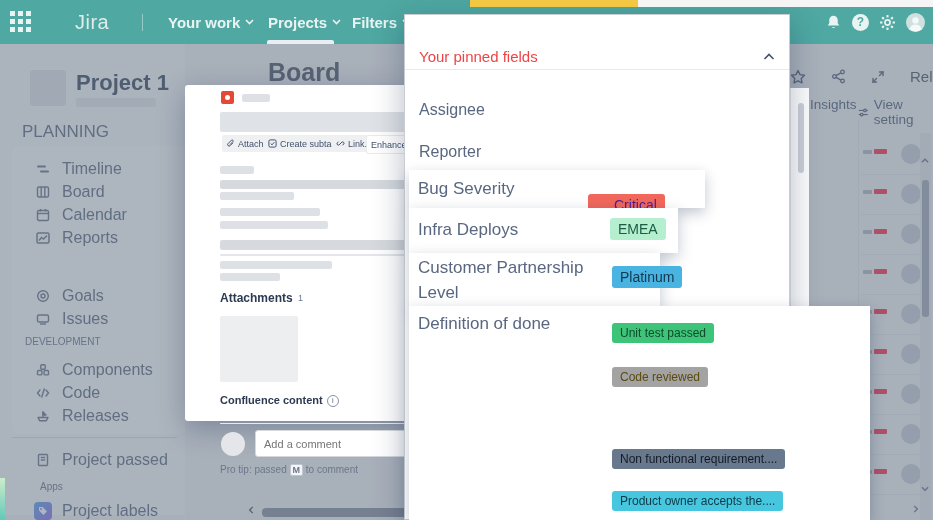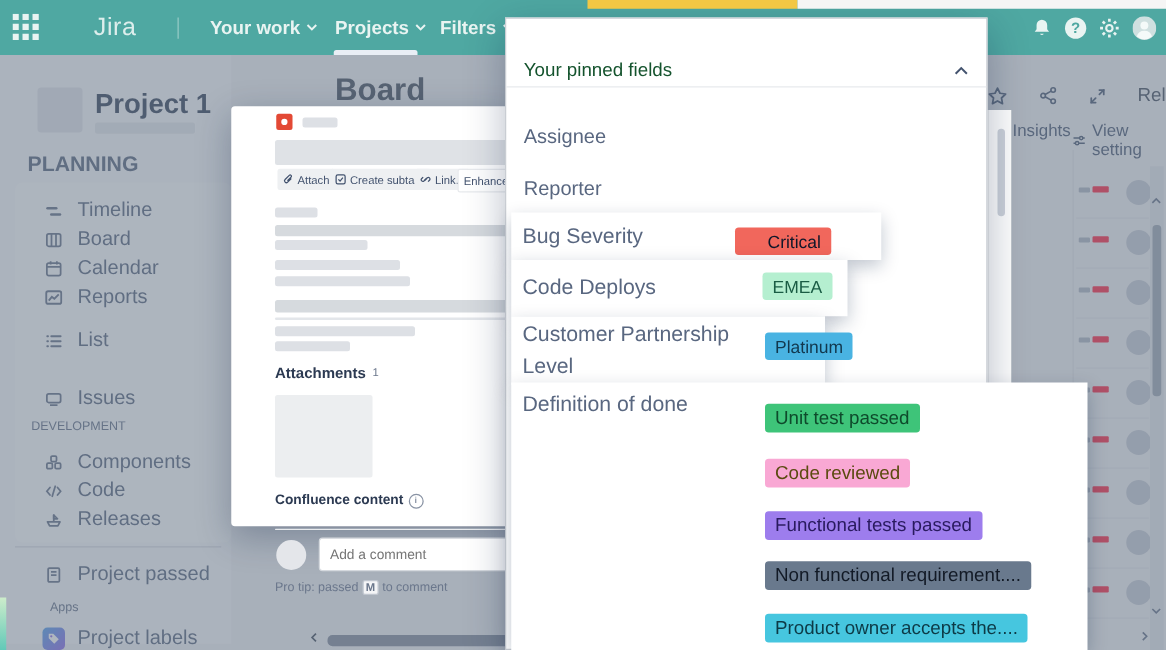--- a/index.html
+++ b/index.html
@@ -76,29 +76,29 @@
        padding:0 2px;font-size:9px;background:#f4f5f7}
 
   
   .det-strip{position:absolute;left:790px;top:88px;width:18px;height:420px;background:#fdfdfd;
              border-left:1px solid #e3e5e8;z-index:8}
   .det-thumb{position:absolute;left:7px;top:15px;width:6px;height:70px;background:#ccd1d9;border-radius:3px}
 
   
   .panel{position:absolute;left:404px;top:14px;width:386px;height:506px;background:#fff;
          border:1px solid #c9cdd3;box-shadow:0 10px 30px rgba(9,30,66,.3);z-index:10;box-sizing:border-box}
-  .panel-title{position:absolute;left:14px;top:33px;font-size:15px;color:#14532d}
+  .panel-title{position:absolute;left:14px;top:33px;font-size:15px;color:#ef4444}
   .panel-chev{position:absolute;right:14px;top:38px;color:#44546f;cursor:pointer}
   .panel-div{position:absolute;left:0;top:54px;width:100%;height:1px;background:#e8eaed}
   .field-row{position:absolute;left:14px;font-size:16px;color:#596780;cursor:pointer}
 
   .fcard{position:absolute;background:#fff;box-shadow:0 5px 14px rgba(9,30,66,.25);z-index:11}
   .fcard .flabel{position:absolute;left:9px;font-size:17px;color:#596780;line-height:25px}
   .tag{position:absolute;font-size:14px;padding:3px 8px;border-radius:3px;white-space:nowrap}
-  .tag-lg{font-size:15px}
+  .tag-lg{font-size:12px}
 
   
   .strip{position:absolute;top:0;height:7px;z-index:30}
   .green-sliver{position:absolute;left:0;top:478px;width:5px;height:42px;z-index:6;
                 background:linear-gradient(#cdeccb,#62c9b8)}
 </style>
 </head>
 <body>
 
 <div class="nav">
@@ -169,21 +169,21 @@
         </svg>
     </span>
   </span>
 </div>
 
 <div class="sidebar">
   <div class="abs" style="left:30px;top:26px;width:36px;height:36px;background:#dfe2e8;border-radius:3px"></div>
   <div class="abs" style="left:76px;top:26px;font-size:22px;font-weight:bold;color:#2c3a52">Project 1</div>
   <div class="abs" style="left:76px;top:54px;width:80px;height:9px;background:#e3e6ea;border-radius:2px"></div>
 
-  <div class="side-head" style="left:22px;top:78px;font-size:17px;font-weight:bold;color:#505f79">PLANNING</div>
+  <div class="side-head" style="left:22px;top:78px;font-size:17px;font-weight:normal;color:#505f79">PLANNING</div>
   <div class="side-group"></div>
 
   <div class="side-item" style="top:113px">
     <span class="ic">
         <svg width="14" height="14" viewBox="0 0 14 14" stroke="currentColor" fill="none" stroke-width="2" stroke-linecap="round">
           <line x1="2" y1="4.5" x2="9" y2="4.5"></line>
           <line x1="5" y1="9.5" x2="12" y2="9.5"></line>
         </svg>
       </span>
     <span>Timeline</span>
@@ -212,32 +212,28 @@
   <div class="side-item" style="top:182px">
     <span class="ic">
         <svg width="14" height="14" viewBox="0 0 14 14" stroke="currentColor" fill="none" stroke-width="1.5">
           <rect x="1" y="2" width="12" height="10" rx="1.5"></rect>
           <polyline points="3,9.5 5.5,6.5 7.5,8 11,4.5"></polyline>
         </svg>
       </span>
     <span>Reports</span>
   </div>
 
-  <div class="side-item" style="top:217px">
-    <span class="ic">
-        <svg width="14" height="14" viewBox="0 0 14 14" stroke="currentColor" fill="none" stroke-width="1.5" stroke-linecap="round">
-          <line x1="5" y1="3" x2="12.5" y2="3"></line>
-          <line x1="5" y1="7" x2="12.5" y2="7"></line>
-          <line x1="5" y1="11" x2="12.5" y2="11"></line>
-          <line x1="1.8" y1="3" x2="2.4" y2="3"></line>
-          <line x1="1.8" y1="7" x2="2.4" y2="7"></line>
-          <line x1="1.8" y1="11" x2="2.4" y2="11"></line>
-        </svg>
-      </span>
-    <span>List</span>
+  <div class="side-item" style="top:240px">
+    <span class="ic">
+        <svg width="14" height="14" viewBox="0 0 14 14" stroke="currentColor" fill="none" stroke-width="1.4">
+          <circle cx="7" cy="7" r="5.3"></circle>
+          <circle cx="7" cy="7" r="2"></circle>
+        </svg>
+      </span>
+    <span>Goals</span>
   </div>
   <div class="side-item" style="top:263px">
     <span class="ic">
         <svg width="14" height="14" viewBox="0 0 14 14" stroke="currentColor" fill="none" stroke-width="1.4">
           <rect x="1.5" y="3" width="11" height="7" rx="1.5"></rect>
           <line x1="4" y1="12" x2="10" y2="12"></line>
         </svg>
       </span>
     <span>Issues</span>
   </div>
@@ -504,36 +500,35 @@
       </svg>
   </span>
   <span class="panel-div"></span>
 
   <span class="field-row" style="top:86px">Assignee</span>
   <span class="field-row" style="top:128px">Reporter</span>
 </div>
 
 <div class="fcard" style="left:409px;top:170px;width:296px;height:38px">
   <span class="flabel" style="top:6px">Bug Severity</span>
-  <span class="tag" style="left: 179px; top: 12px; background: rgb(241, 103, 92); color: #0f172a; padding-left: 26px;">Critical</span>
+  <span class="tag" style="left: 179px; top: 24px; background: rgb(241, 103, 92); color: #4c1d95; padding-left: 26px;">Critical</span>
 </div>
 
 <div class="fcard" style="left:409px;top:208px;width:269px;height:45px">
-  <span class="flabel" style="top:9px">Code Deploys</span>
+  <span class="flabel" style="top:9px">Infra Deploys</span>
   <span class="tag" style="left: 201px; top: 10px; background: rgb(181, 239, 208); color: rgb(26, 92, 68);">EMEA</span>
 </div>
 
 <div class="fcard" style="left:409px;top:253px;width:251px;height:55px">
   <span class="flabel" style="top:2px;width:175px">Customer Partnership Level</span>
   <span class="tag" style="left: 203px; top: 13px; background: rgb(73, 179, 226); color: rgb(18, 56, 78);">Platinum</span>
 </div>
 
 <div class="fcard" style="left:409px;top:306px;width:461px;height:214px">
   <span class="flabel" style="top:5px;width:135px">Definition of done</span>
   <span class="tag tag-lg" style="left: 203px; top: 17px; background: rgb(62, 196, 121); color: rgb(14, 74, 43);">Unit test passed</span>
-  <span class="tag tag-lg" style="left: 203px; top: 61px; background: #f9a8d4; color: rgb(91, 74, 16);">Code reviewed</span>
-  <span class="tag tag-lg" style="left: 203px; top: 103px; background: rgb(157, 125, 237); color: rgb(41, 26, 94);">Functional tests passed</span>
+  <span class="tag tag-lg" style="left: 203px; top: 61px; background: #a3a3a3; color: rgb(91, 74, 16);">Code reviewed</span>
   <span class="tag tag-lg" style="left: 203px; top: 143px; background: rgb(105, 121, 141); color: rgb(18, 26, 38);">Non functional requirement....</span>
   <span class="tag tag-lg" style="left: 203px; top: 185px; background: rgb(70, 198, 223); color: rgb(13, 58, 70);">Product owner accepts the....</span>
 </div>
 
 <div class="strip" style="left:470px;width:168px;background:#f2c744"></div>
 <div class="strip" style="left:638px;width:295px;background:#f5f5f5"></div>
 
 </body></html>

